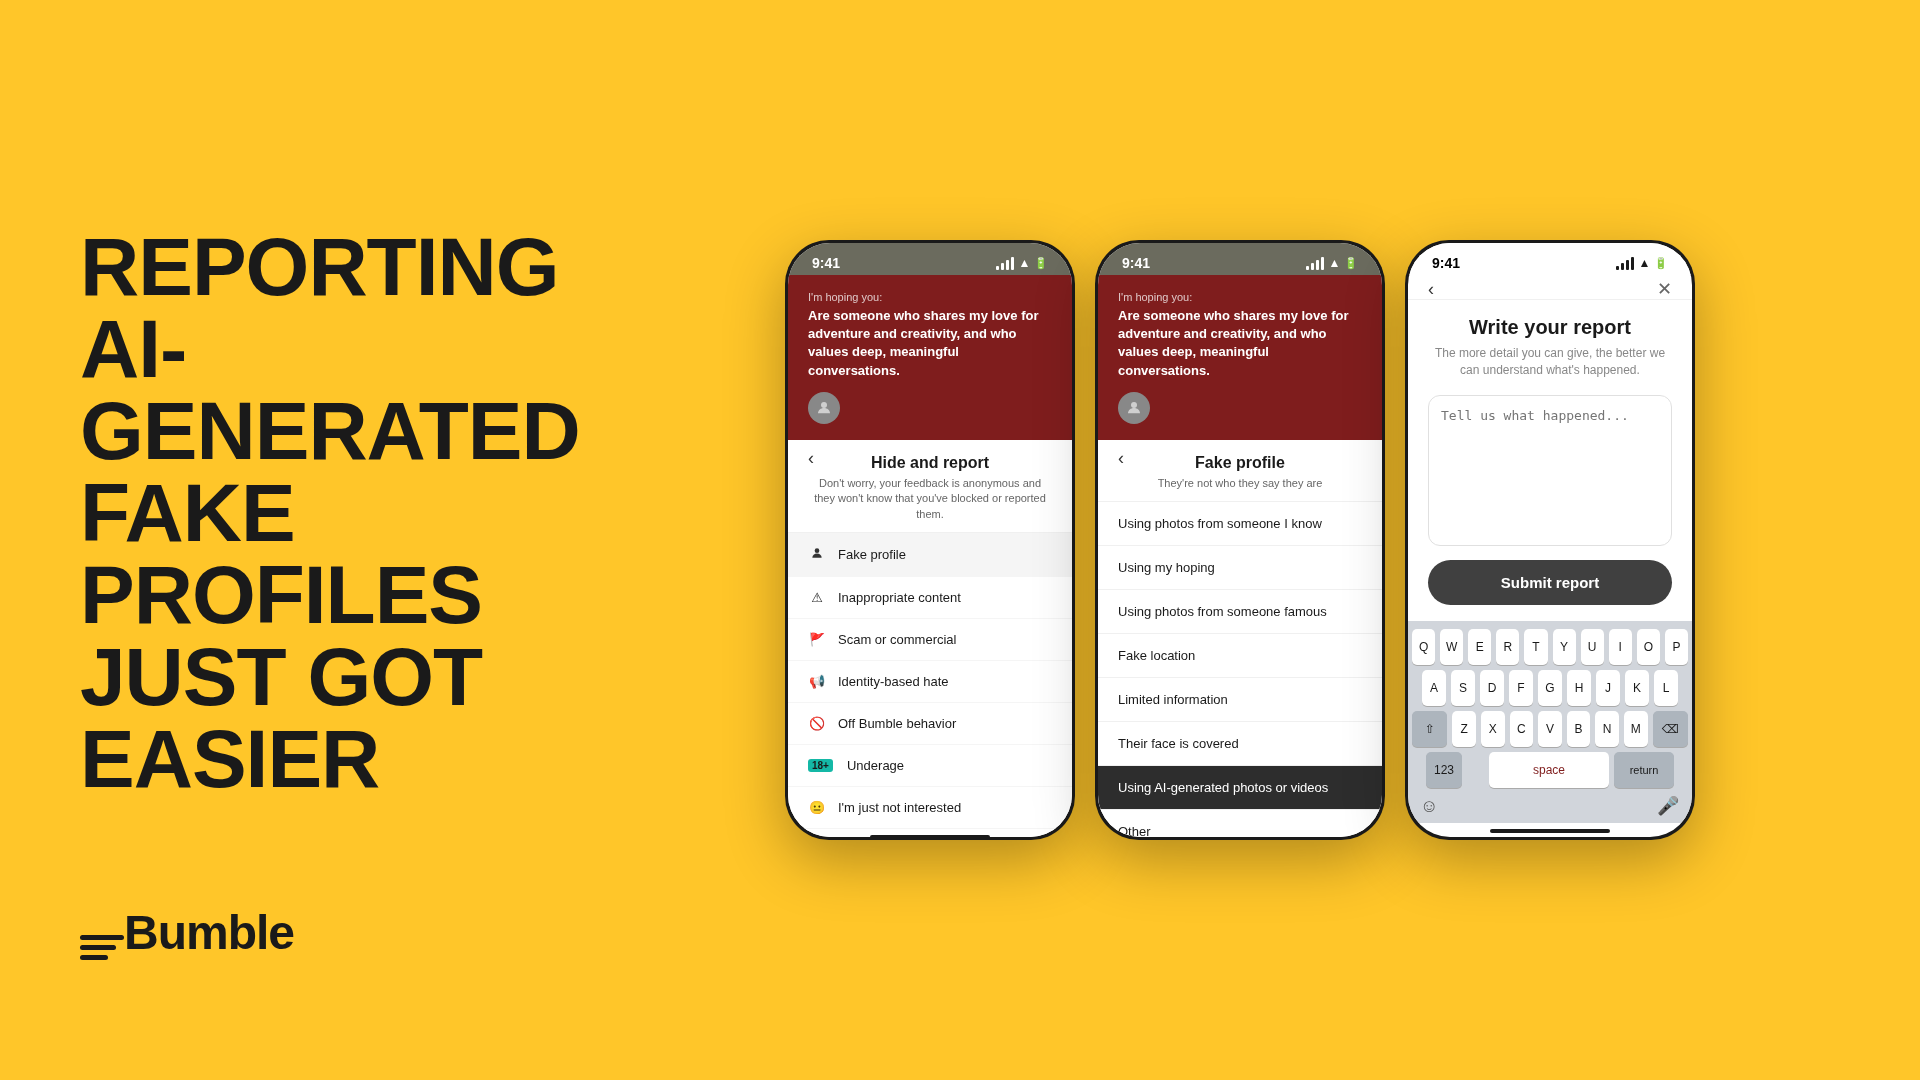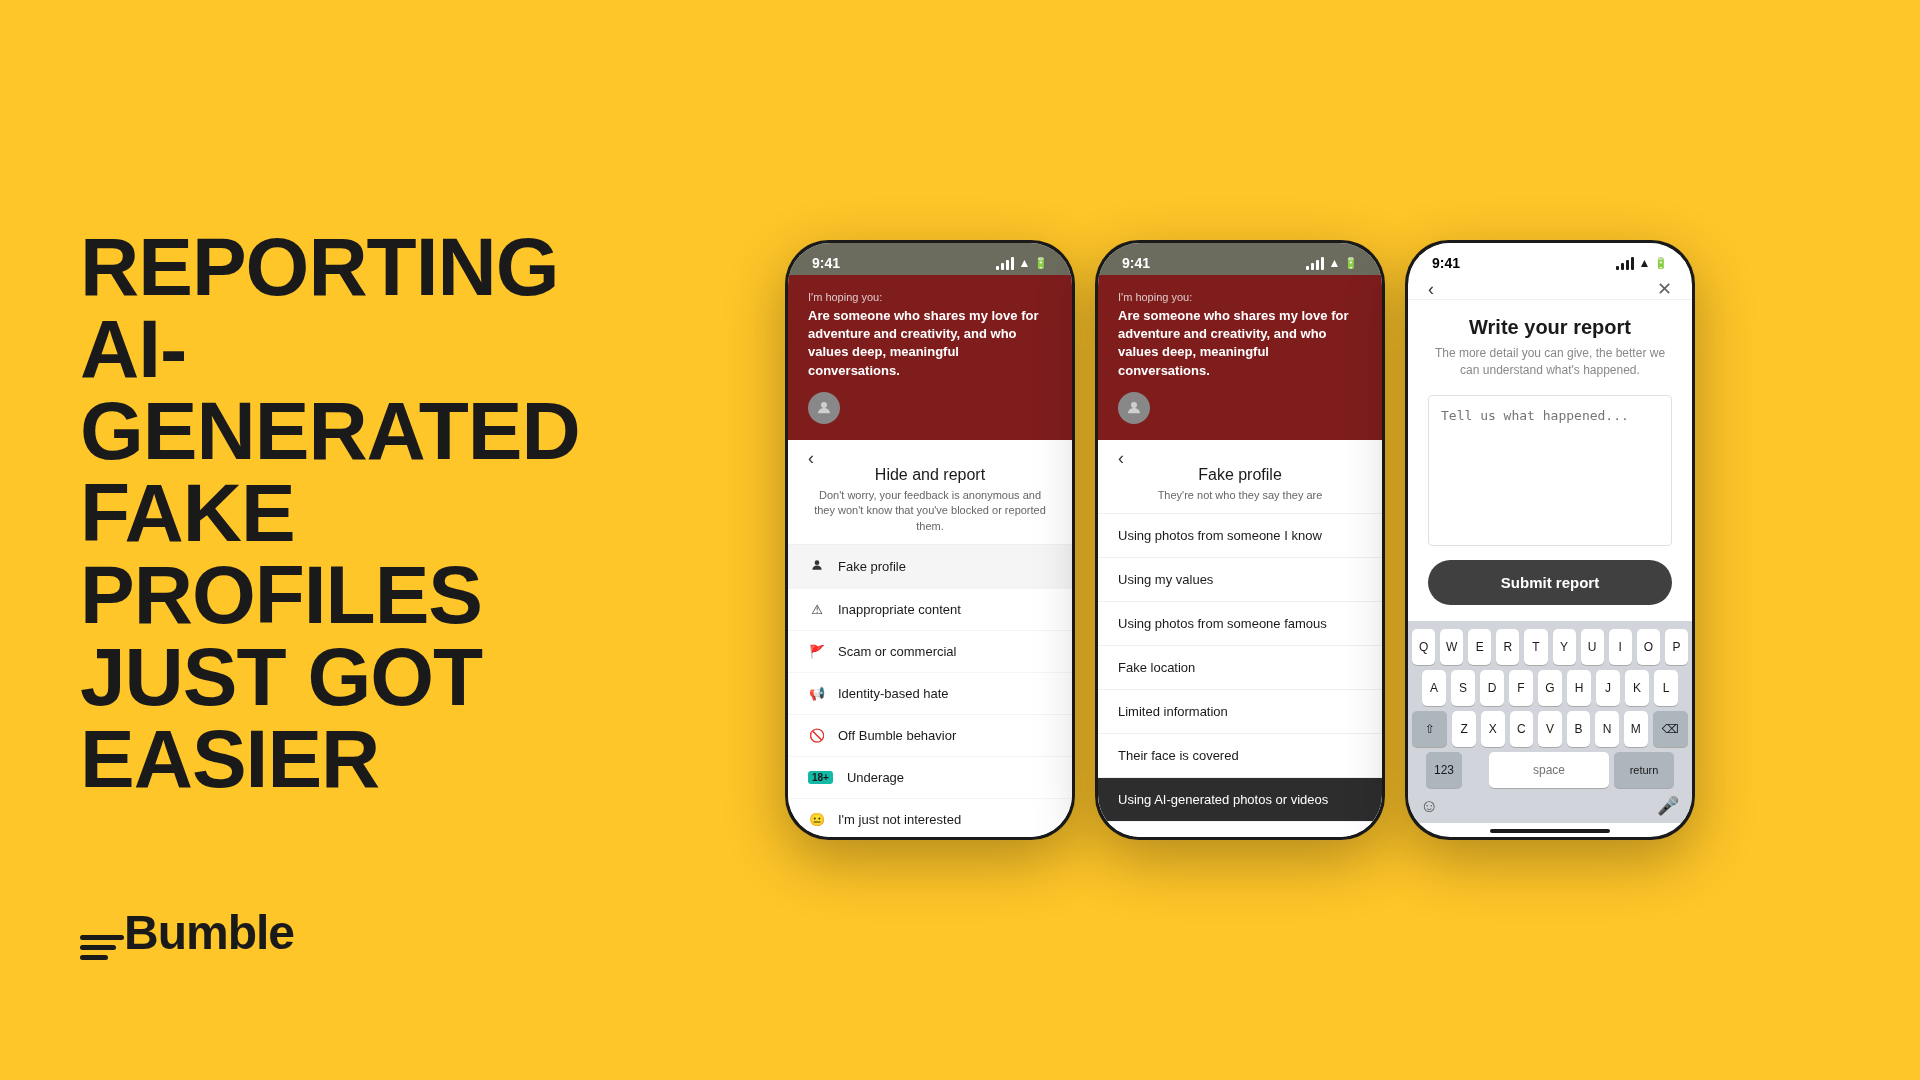--- a/index.html
+++ b/index.html
@@ -172,23 +172,22 @@
     .back-arrow {
       position: absolute;
       left: 20px;
       top: 8px;
       font-size: 18px;
       color: #333;
     }
 
     .sheet-title {
       font-size: 16px;
-      font-weight: 400;
-      color: #1a1a1a;
-      margin-top: 12px;
+      font-weight: 700;
+      color: #1a1a1a;
     }
 
     .sheet-subtitle {
       font-size: 11px;
       color: #666;
       line-height: 1.4;
       margin-top: 4px;
     }
 
     .sheet-header-relative {
@@ -290,21 +289,21 @@
       font-size: 12px;
       color: #888;
       text-align: center;
       margin-bottom: 16px;
       line-height: 1.4;
     }
 
     .report-textarea {
       flex: 1;
       border: 1.5px solid #e0e0e0;
-      border-radius: 4px;
+      border-radius: 12px;
       padding: 12px;
       font-size: 13px;
       color: #bbb;
       resize: none;
       outline: none;
       margin-bottom: 14px;
       min-height: 100px;
     }
 
     .submit-btn {
@@ -351,21 +350,21 @@
       color: #1a1a1a;
     }
 
     .key.wide {
       width: 36px;
     }
 
     .key.space-key {
       width: 120px;
       font-size: 12px;
-      color: #737373;
+      color: #7f1d1d;
       margin-left: 22px;
     }
 
     .key.return-key {
       width: 60px;
       font-size: 11px;
     }
 
     .keyboard-bottom {
       display: flex;
@@ -516,21 +515,21 @@
       <div class="phone1-sheet">
         <div class="sheet-header-relative">
           <span class="back-arrow">‹</span>
           <div style="text-align:center;">
             <div class="sheet-title">Fake profile</div>
             <div class="sheet-subtitle">They're not who they say they are</div>
           </div>
         </div>
         <ul class="menu-list">
           <li class="sub-list-item">Using photos from someone I know</li>
-          <li class="sub-list-item">Using my values</li>
+          <li class="sub-list-item">Using my hoping</li>
           <li class="sub-list-item">Using photos from someone famous</li>
           <li class="sub-list-item">Fake location</li>
           <li class="sub-list-item">Limited information</li>
           <li class="sub-list-item">Their face is covered</li>
           <li class="sub-list-item highlighted" style="background:#2d2d2d;color:#fff;">Using AI-generated photos or videos</li>
           <li class="sub-list-item">Other</li>
         </ul>
 
       </div>
     </div>

